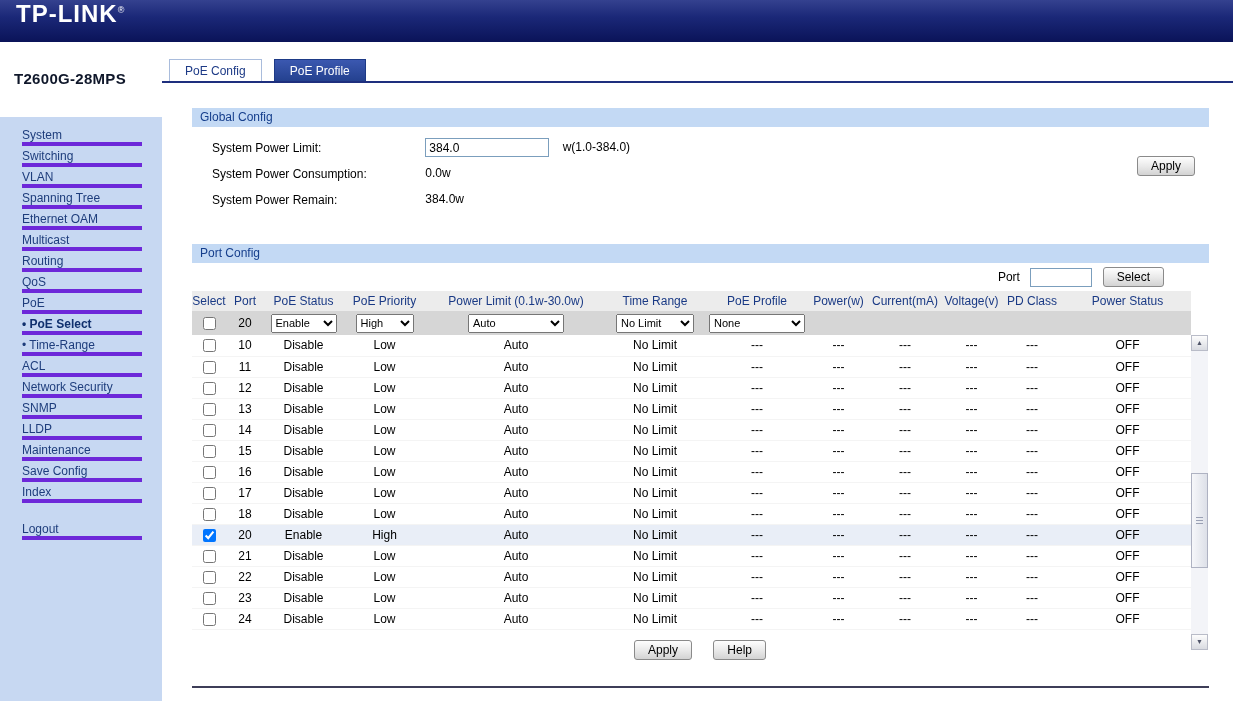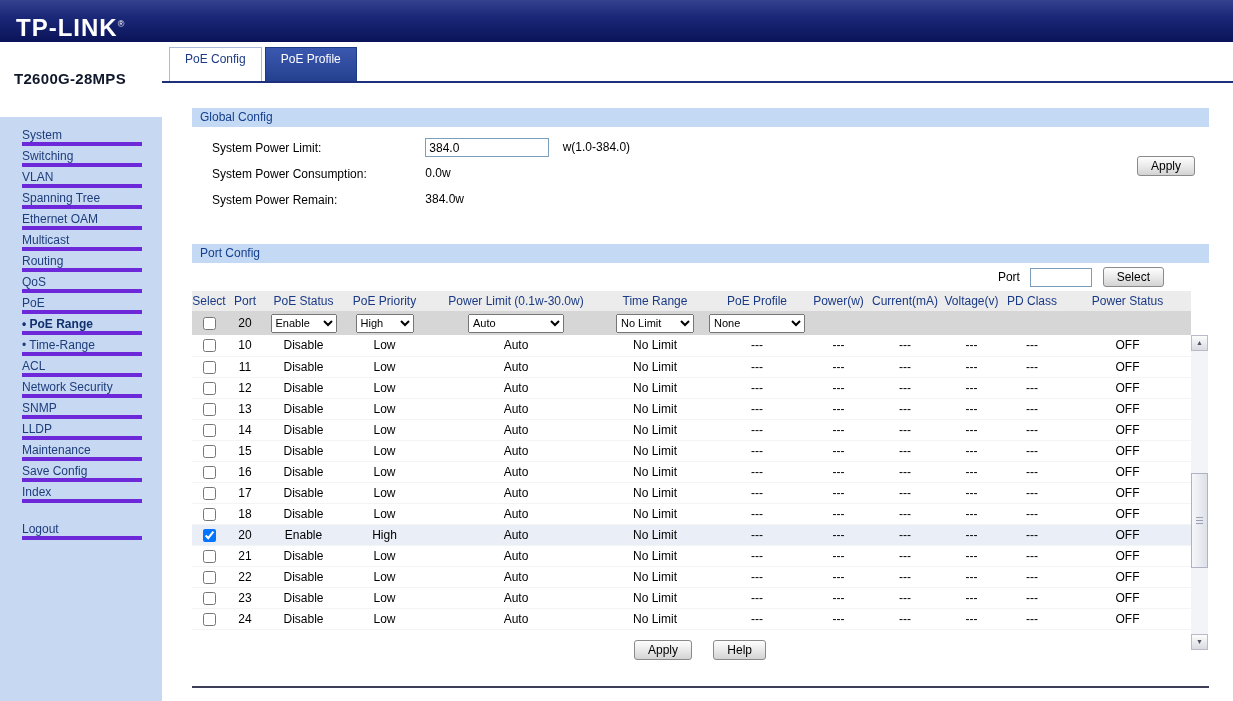--- a/index.html
+++ b/index.html
@@ -7,21 +7,21 @@
   body {
     width: 1233px; height: 701px; overflow: hidden;
     font-family: "Liberation Sans", sans-serif; font-size: 12px;
     color: #000; background: #fff;
   }
 
   
   .topbar {
     height: 42px;
     background: linear-gradient(180deg, #34418f 0%, #1b2878 40%, #0a1358 100%);
-    display: flex; align-items: flex-end; padding-left: 16px;
+    display: flex; align-items: flex-start; padding-left: 16px;
   }
   .logo { color: #fff; font-size: 24px; font-weight: bold; letter-spacing: 1px; }
   .logo .reg { font-size: 9px; vertical-align: super; font-weight: normal; }
 
   
   .layout { display: flex; height: 659px; }
 
   
   .sidebar { width: 178px; background: #fff; display: flex; flex-direction: column; }
   .model-name {
@@ -36,21 +36,21 @@
   }
   .menu-item.active { font-weight: bold; color: #10306e; }
   .menu-item.logout { margin-top: 16px; }
 
   
   .main { flex: 1; background: #fff; }
   .tab-bar {
     height: 41px; background: #fff; border-bottom: 2px solid #1e2f7e;
     display: flex; align-items: flex-end; padding-left: 7px;
   }
-  .tab { height: 34px; line-height: 22px; padding: 0 15px; margin-right: 3px; cursor: pointer; font-size: 12px; }
+  .tab { height: 22px; line-height: 22px; padding: 0 15px; margin-right: 12px; cursor: pointer; font-size: 12px; }
   .tab.active { background: #fff; color: #1d3a86; border: 1px solid #a9bcdc; border-bottom: none; }
   .tab:not(.active) {
     background: linear-gradient(180deg, #3b58b0, #24418f);
     color: #fff; border: 1px solid #1d3a86; border-bottom: none;
   }
 
   .content { padding: 25px 24px 0 30px; }
   .section-bar {
     width: 1017px; height: 19px; line-height: 19px;
     background: #c3d9f4; color: #153e8c; padding-left: 8px;
@@ -134,21 +134,21 @@
 
       <div class="menu-item">System</div>
         <div class="menu-item">Switching</div>
         <div class="menu-item">VLAN</div>
         <div class="menu-item">Spanning Tree</div>
         <div class="menu-item">Ethernet OAM</div>
         <div class="menu-item">Multicast</div>
         <div class="menu-item">Routing</div>
         <div class="menu-item">QoS</div>
         <div class="menu-item">PoE</div>
-        <div class="menu-item active">• PoE Range</div>
+        <div class="menu-item active">• PoE Select</div>
         <div class="menu-item">• Time-Range</div>
         <div class="menu-item">ACL</div>
         <div class="menu-item">Network Security</div>
         <div class="menu-item">SNMP</div>
         <div class="menu-item">LLDP</div>
         <div class="menu-item">Maintenance</div>
         <div class="menu-item">Save Config</div>
         <div class="menu-item">Index</div>
         <div class="menu-item logout" id="logout-slot">Logout</div>
     </nav>

